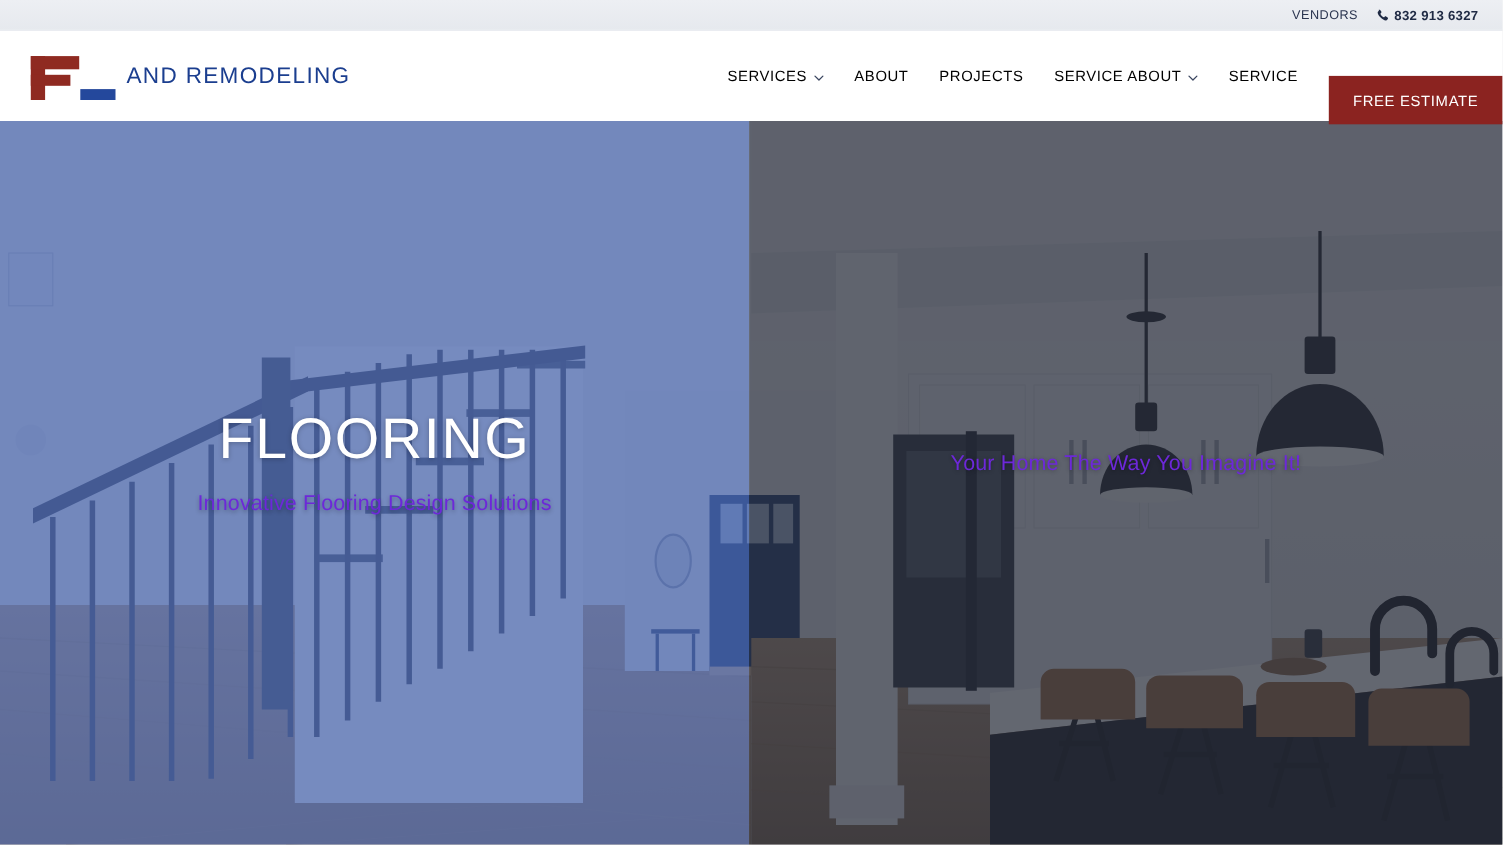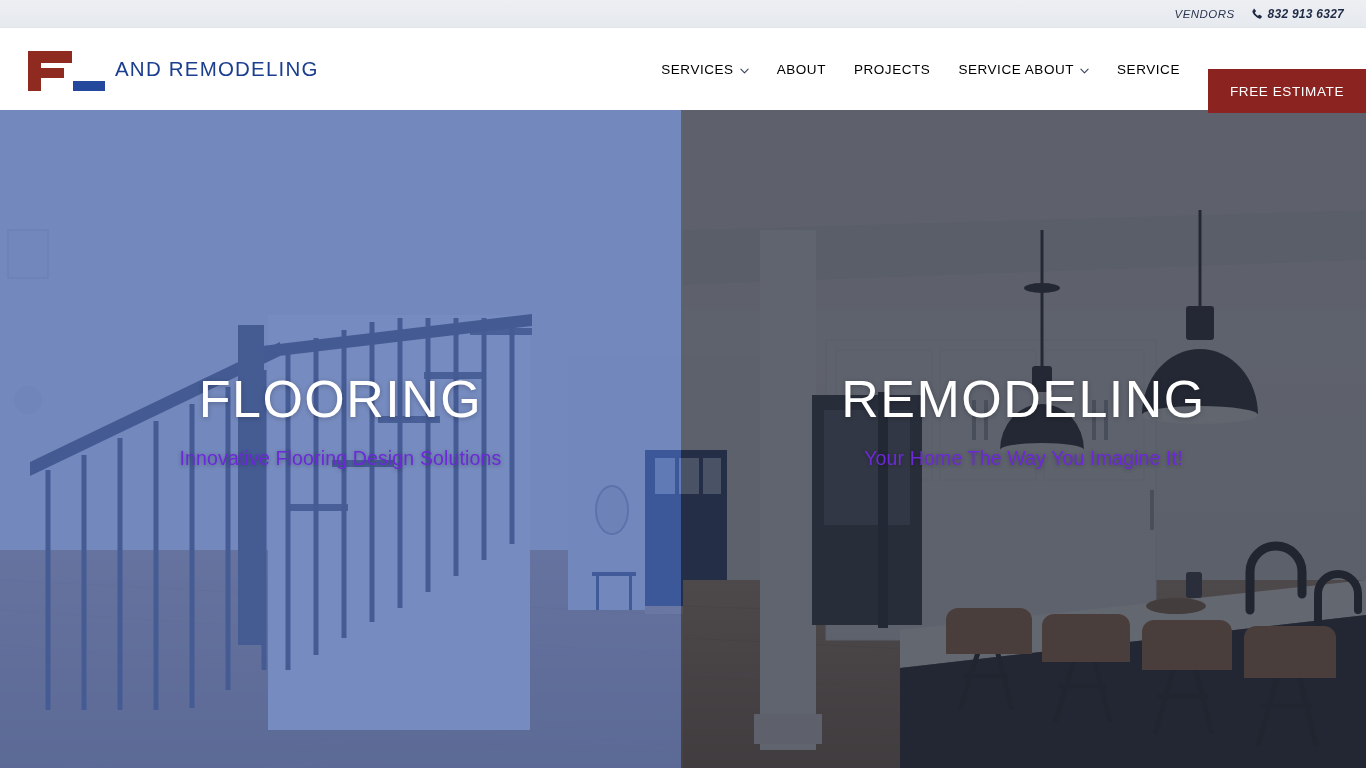--- a/index.html
+++ b/index.html
@@ -12,21 +12,20 @@
 
   
   .topbar {
     height: 28px;
     background: linear-gradient(#edeff3, #e6e9ee);
     border-bottom: 1px solid #dfe3ea;
     display: flex;
     align-items: center;
     justify-content: flex-end;
     padding: 0 22px;
-    font-style: italic;
   }
   .topbar-inner { display: flex; align-items: center; gap: 16px; }
   .vendors-link {
     font-size: 11.5px;
     letter-spacing: .45px;
     color: #2b3550;
     text-decoration: none;
     font-weight: 400;
   }
   .phone-link {
@@ -383,18 +382,17 @@
 
     <a class="panel panel-left" href="#">
       <div class="panel-content">
         <div class="panel-title">FLOORING</div>
         <div class="panel-sub">Innovative Flooring Design Solutions</div>
       </div>
     </a>
 
     <a class="panel panel-right" href="#">
       <div class="panel-content">
-        <div class="panel-title">REMODELING</div>
         <div class="panel-sub">Your Home The Way You Imagine It!</div>
       </div>
     </a>
   </div>
 </div>
 
 </body></html>

